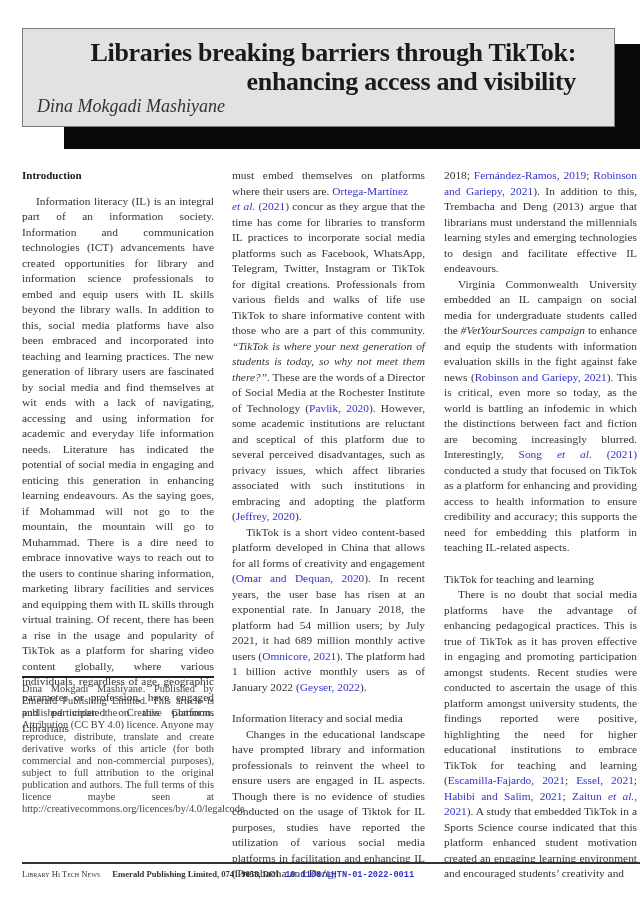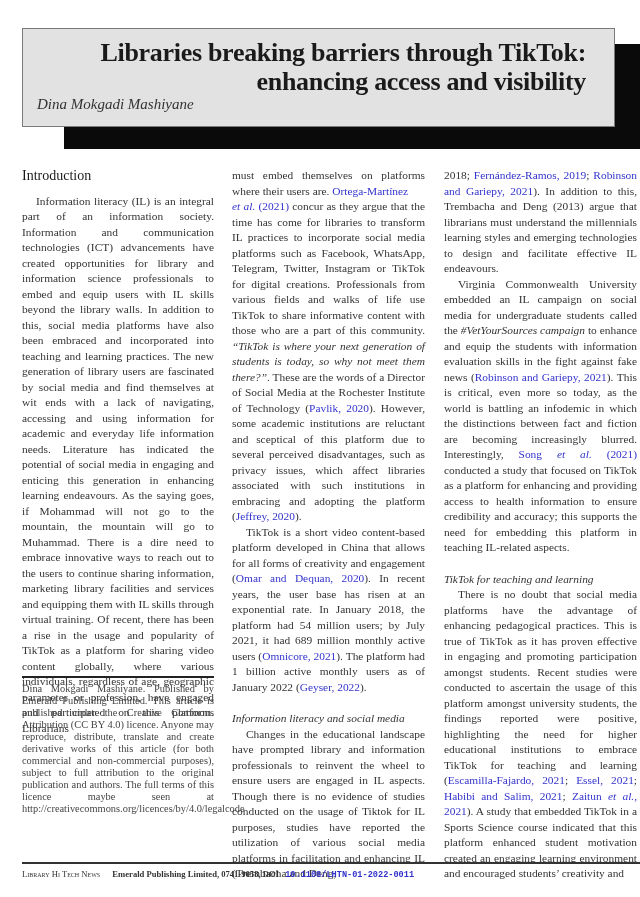--- a/index.html
+++ b/index.html
@@ -11,39 +11,39 @@
   }
   .header-shadow {
     position: absolute; left: 64px; top: 44px; width: 576px; height: 105px;
     background: #0a0a0a;
   }
   .header-box {
     position: absolute; left: 22px; top: 28px; width: 593px; height: 99px;
     background: #e2e2e2; border: 1px solid #7a7a7a; box-sizing: border-box;
   }
   .title {
-    position: absolute; right: 28px; top: 9px; text-align: right;
+    position: absolute; right: 38px; top: 9px; text-align: right;
     font-family: "Liberation Serif", serif; font-weight: bold;
     font-size: 26px; line-height: 29px; color: #1a1a1a; letter-spacing: -0.3px;
   }
   .author {
     position: absolute; left: 14px; top: 67px;
-    font-style: italic; font-size: 15px; color: #333;
+    font-style: italic; font-size: 18px; color: #333;
   }
   .col {
     position: absolute; top: 168px; font-size: 11.4px; line-height: 15.5px;
     text-align: justify; hyphens: none;
   }
   .col p { margin: 0; }
   .col p.indent { text-indent: 14px; }
   #col1 { left: 22px; width: 192px; }
   #col2 { left: 232px; width: 193px; }
   #col3 { left: 444px; width: 193px; }
-  .h-section { font-weight: normal; color: #1a1a1a; font-size: 14px; margin-bottom: 10px !important; }
-  .h-sub { font-style: italic; color: #333; }
+  .h-section { font-weight: bold; color: #1a1a1a; font-size: 11px; margin-bottom: 10px !important; }
+  .h-sub { color: #333; }
   .cite { color: #3333cc; }
   .it { font-style: italic; margin-top: 32px; }
   .spacer { height: 16px; }
   .rule {
     position: absolute; left: 22px; width: 192px; top: 676px; height: 2px; background: #222;
   }
   .license {
     position: absolute; left: 22px; top: 683px; width: 192px;
     font-size: 10.4px; line-height: 12px; text-align: justify; color: #444;
   }

